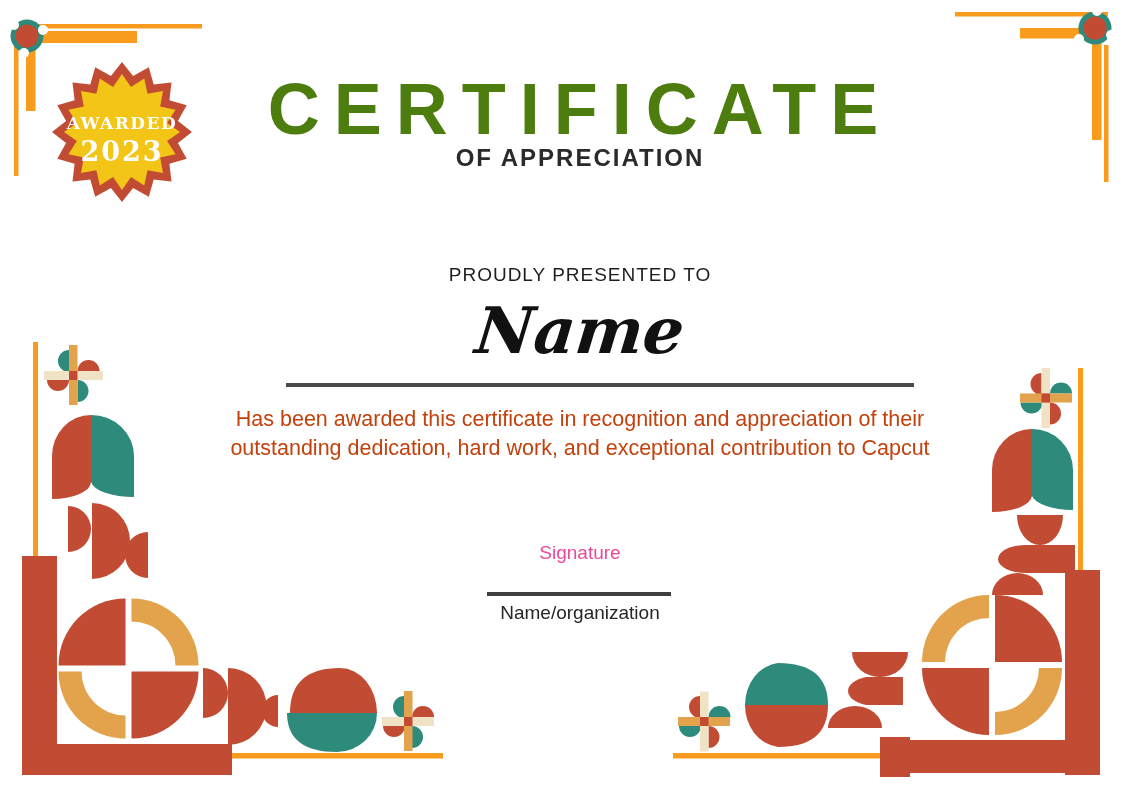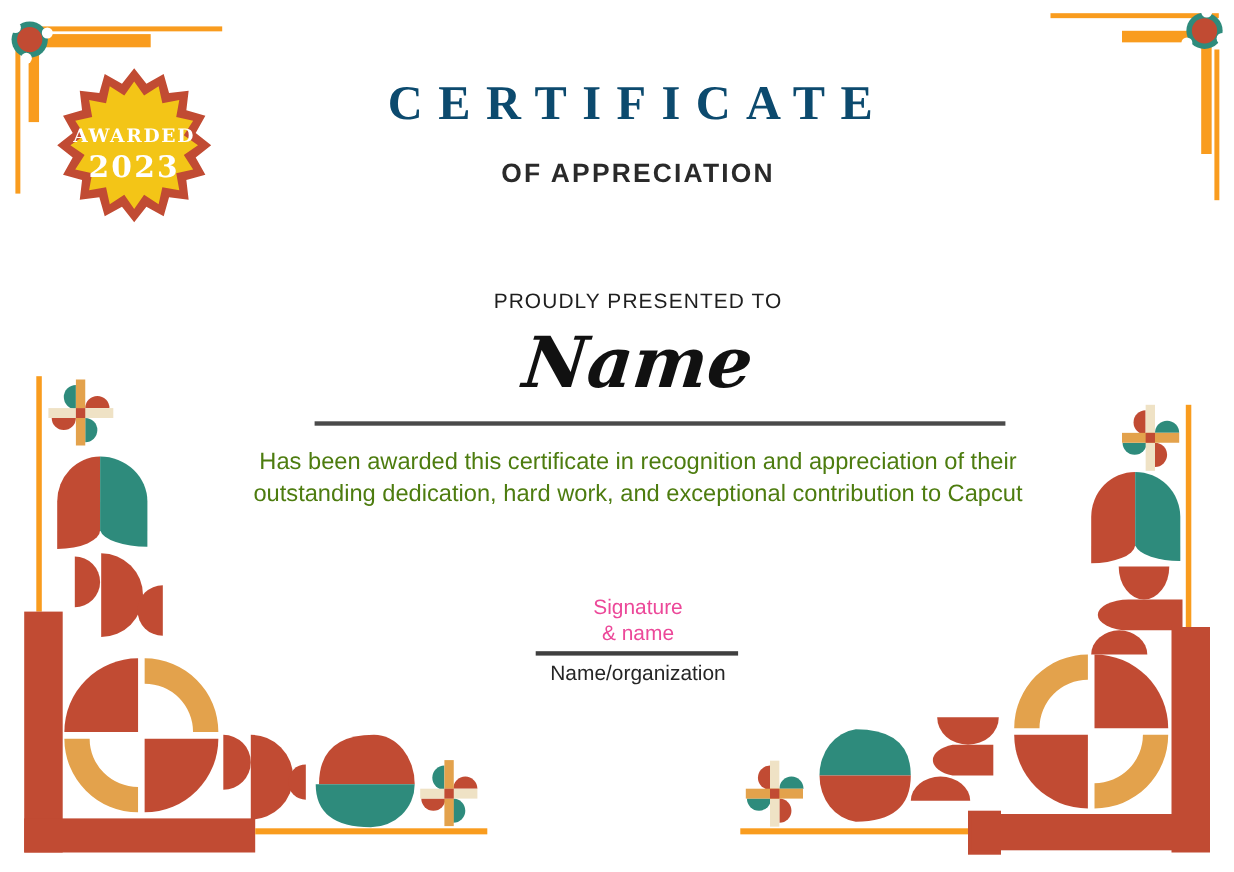--- a/index.html
+++ b/index.html
@@ -7,28 +7,28 @@
     --yellow:#F3C517; --cream:#EFE2C5; --ink:#1C1C1C; --line:#4A4A4A; --bg:#FFFFFF;
   }
   *{margin:0;padding:0;box-sizing:border-box;}
   body{width:1122px;height:793px;background:var(--bg);position:relative;overflow:hidden;
        font-family:"Liberation Sans","DejaVu Sans",sans-serif;color:var(--ink);}
   .abs{position:absolute;}
   .f-red{fill:var(--red);} .f-teal{fill:var(--teal);} .f-orange{fill:var(--orange);}
   .f-gold{fill:var(--gold);} .f-cream{fill:var(--cream);} .f-yellow{fill:var(--yellow);}
   .f-white{fill:#fff;}
   .text-col{position:absolute;left:180px;width:800px;text-align:center;}
-  .cert-title{top:68px;font-family:Liberation Serif, serif;font-weight:700;
-              font-size:44px;letter-spacing:14px;color:#0c4a6e;white-space:nowrap;}
+  .cert-title{top:68px;font-family:Liberation Sans, sans-serif;font-weight:700;
+              font-size:72px;letter-spacing:14px;color:#4d7c0f;white-space:nowrap;}
   .cert-subtitle{top:144px;font-size:24px;letter-spacing:2px;color:#2A2A2A;font-weight:bold;}
   .presented{top:264px;font-size:19px;letter-spacing:1px;color:#1E1E1E;}
   .recipient{top:293px;font-family:"DejaVu Serif","Liberation Serif",serif;font-style:italic;
              font-weight:700;font-size:64px;color:#111;transform:skewX(-6deg);}
   .name-rule{position:absolute;left:286px;top:383px;width:628px;height:4px;background:var(--line);}
-  .body-text{top:405px;left:190px;width:780px;font-size:21.5px;line-height:29px;color:#4d7c0f;}
+  .body-text{top:405px;left:190px;width:780px;font-size:21.5px;line-height:29px;color:#c2410c;}
   .sig-lines{top:541px;font-size:19px;line-height:24px;color:#ec4899;}
   .sig-rule{position:absolute;left:487px;top:592px;width:184px;height:3.5px;background:#3F3F3F;}
   .title-org{top:602px;font-size:19px;color:#262626;}
   svg{position:absolute;display:block;}
 </style>
 </head>
 <body>
 
 <svg class="abs" style="left:0;top:0" width="210" height="190" viewBox="0 0 210 190">
   <rect class="f-orange" x="18" y="24" width="184" height="4.5"></rect>
@@ -66,21 +66,20 @@
 </svg>
 
 <div class="text-col cert-title">CERTIFICATE</div>
 <div class="text-col cert-subtitle">OF APPRECIATION</div>
 <div class="text-col presented">PROUDLY PRESENTED TO</div>
 <div class="text-col recipient">Name</div>
 <div class="name-rule"></div>
 <div class="text-col body-text">Has been awarded this certificate in recognition and appreciation of their outstanding dedication, hard work, and exceptional contribution to Capcut</div>
 <div class="text-col sig-lines">
   <div>Signature</div>
-  <div>&amp; name</div>
 </div>
 <div class="sig-rule"></div>
 <div class="text-col title-org">Name/organization</div>
 
 <svg class="abs" style="left:0;top:330px" width="460" height="463" viewBox="0 330 460 463">
   <rect class="f-orange" x="33" y="342" width="5" height="214"></rect>
   <g>
     <path class="f-teal" d="M 69,350 A 11 11 0 0 0 69,372 Z"></path>
     <path class="f-red" d="M 77.5,371 A 11 11 0 0 1 99.5,371 Z"></path>
     <path class="f-teal" d="M 77.5,380 A 11 11 0 0 1 77.5,402 Z"></path>

